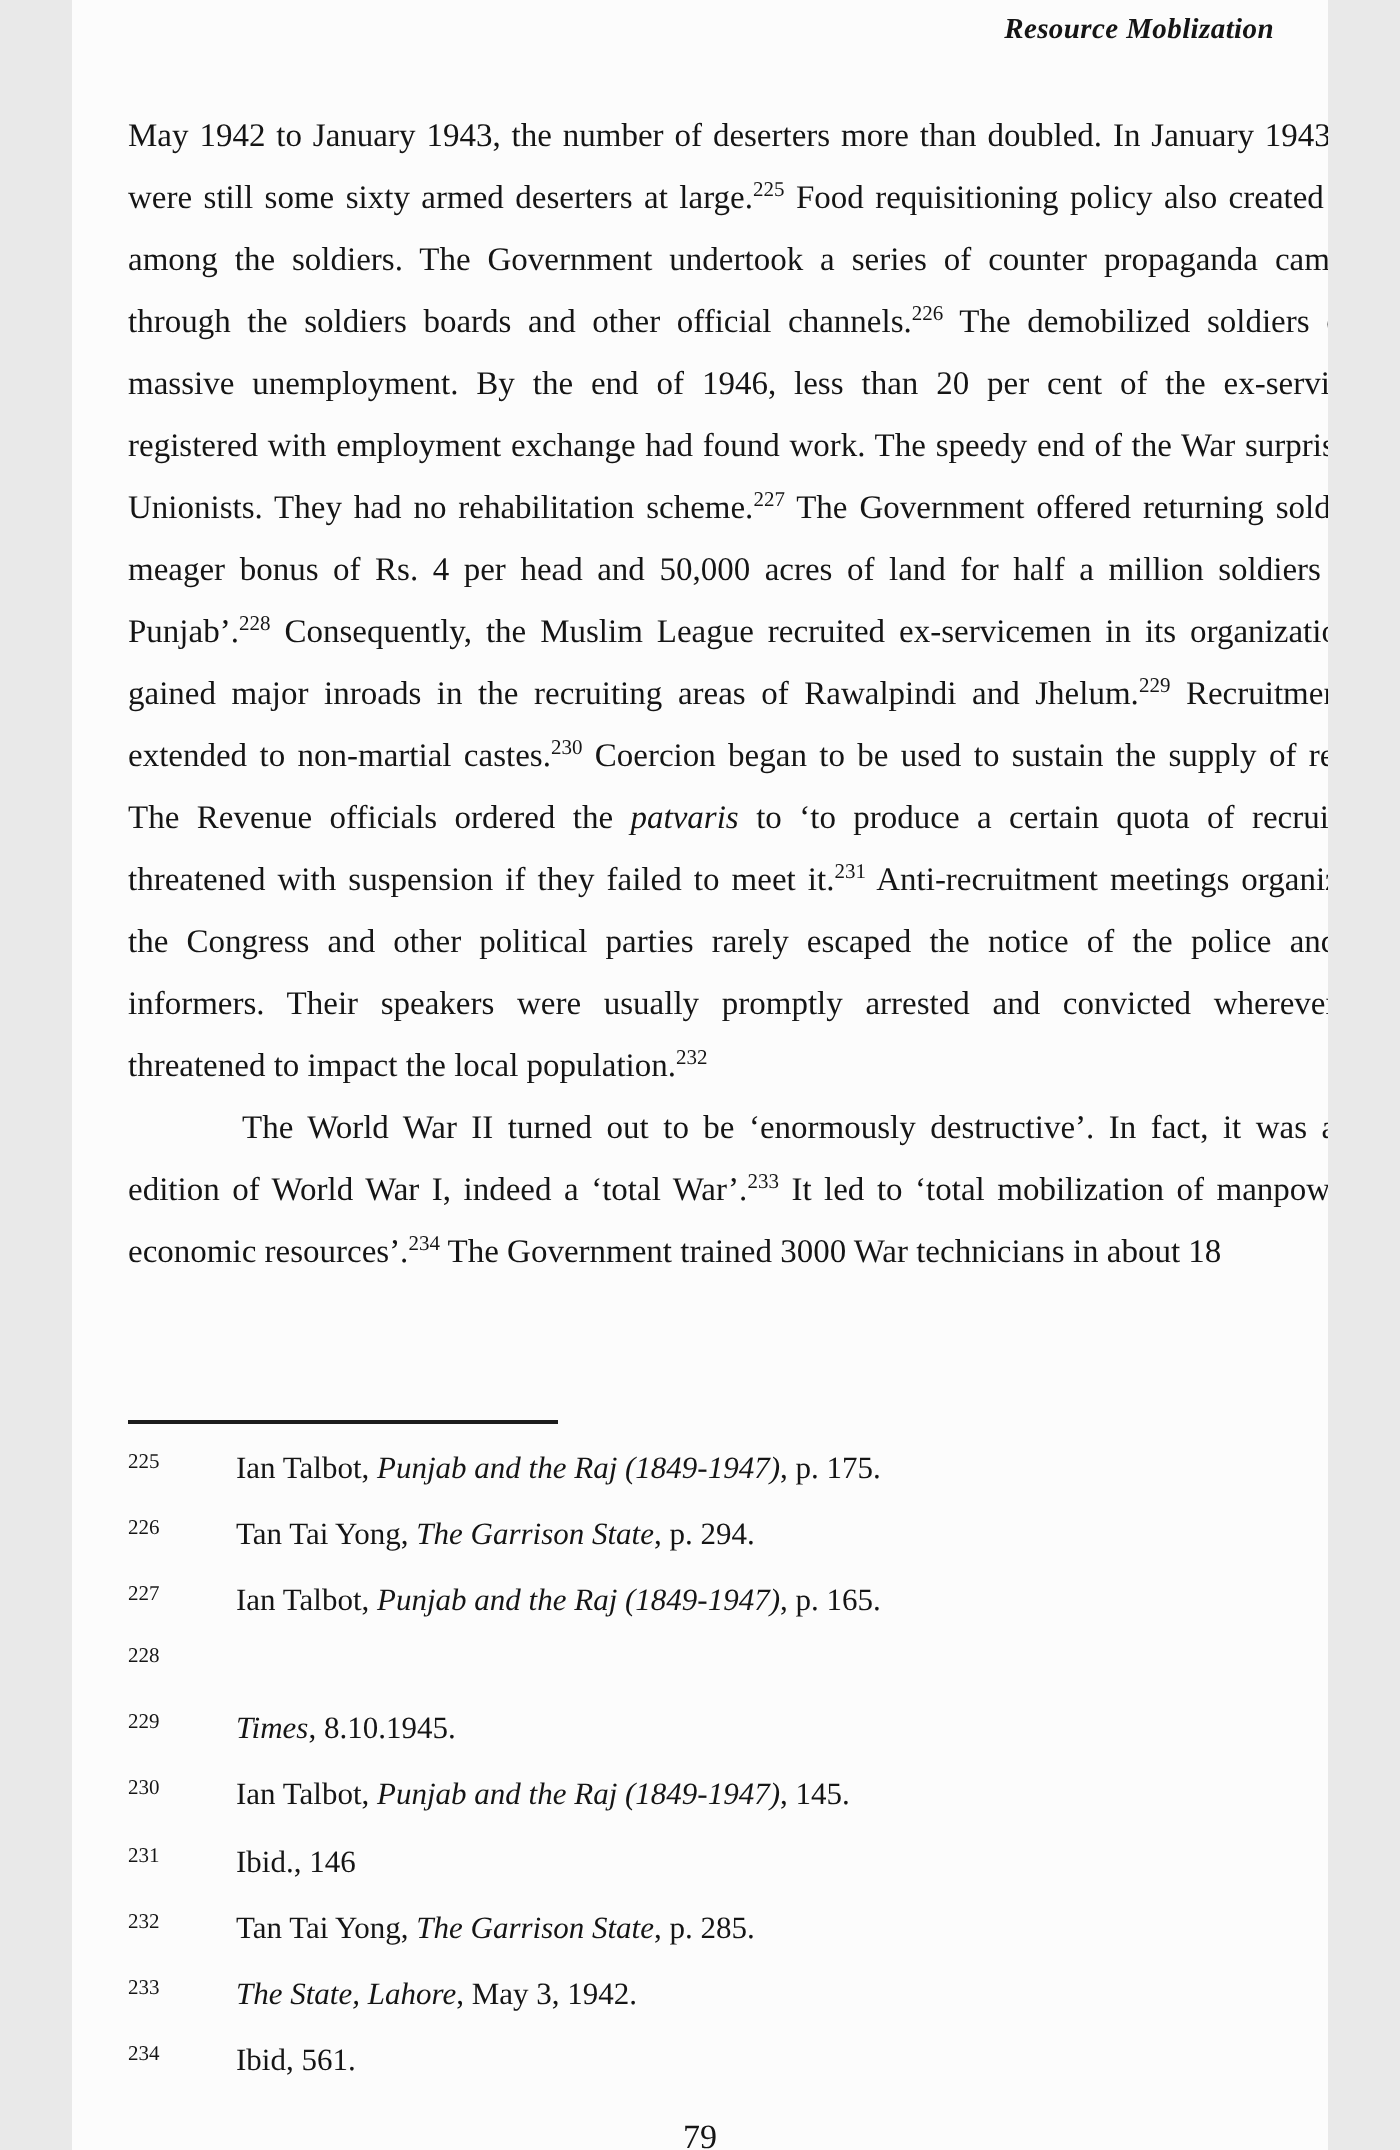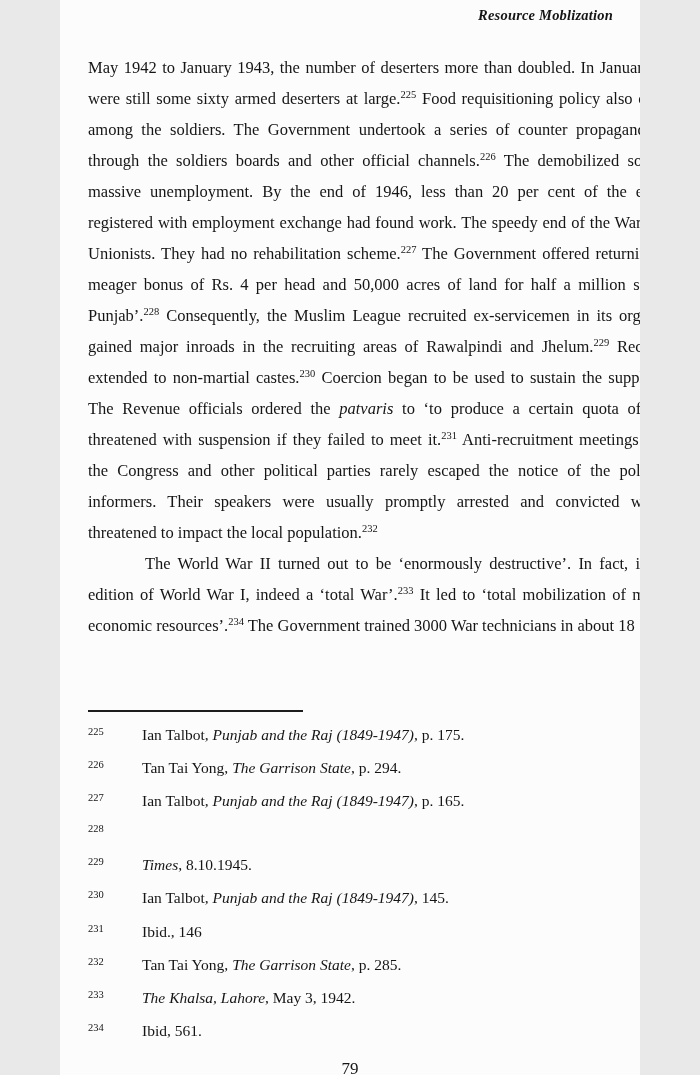--- a/index.html
+++ b/index.html
@@ -2,20 +2,21 @@
 <html><head>
 <meta charset="utf-8">
 <style>
   html, body { margin: 0; padding: 0; background: #e9e9e9; }
   .page {
     width: 580px; height: 1075px;
     position: relative; overflow: hidden;
     background: #fcfcfc; color: #151515;
     font-family: "Liberation Serif", "DejaVu Serif", serif;
     margin: 0 auto;
+    padding-left: 48px;
   }
   .running-header {
     position: absolute; top: 7px; right: 27px;
     font-size: 14.5px; font-weight: 700; font-style: italic;
     letter-spacing: 0.2px;
   }
   .body-text {
     position: absolute; top: 52px; left: 28px; width: 644px;
     text-align: justify; font-size: 16.5px; line-height: 31px;
   }
@@ -84,21 +85,21 @@
       <div class="fn-row">
         <span class="fn-num">231</span>
         <span class="fn-text">Ibid., 146</span>
       </div>
       <div class="fn-row">
         <span class="fn-num">232</span>
         <span class="fn-text">Tan Tai Yong, <i>The Garrison State</i>, p. 285.</span>
       </div>
       <div class="fn-row">
         <span class="fn-num">233</span>
-        <span class="fn-text"><i>The Khalsa, Lahore</i>, May 3, 1942.</span>
+        <span class="fn-text"><i>The State, Lahore</i>, May 3, 1942.</span>
       </div>
       <div class="fn-row">
         <span class="fn-num">234</span>
         <span class="fn-text">Ibid, 561.</span>
       </div>
     </section>
 
   <div class="page-number">79</div>
 </div>
 

